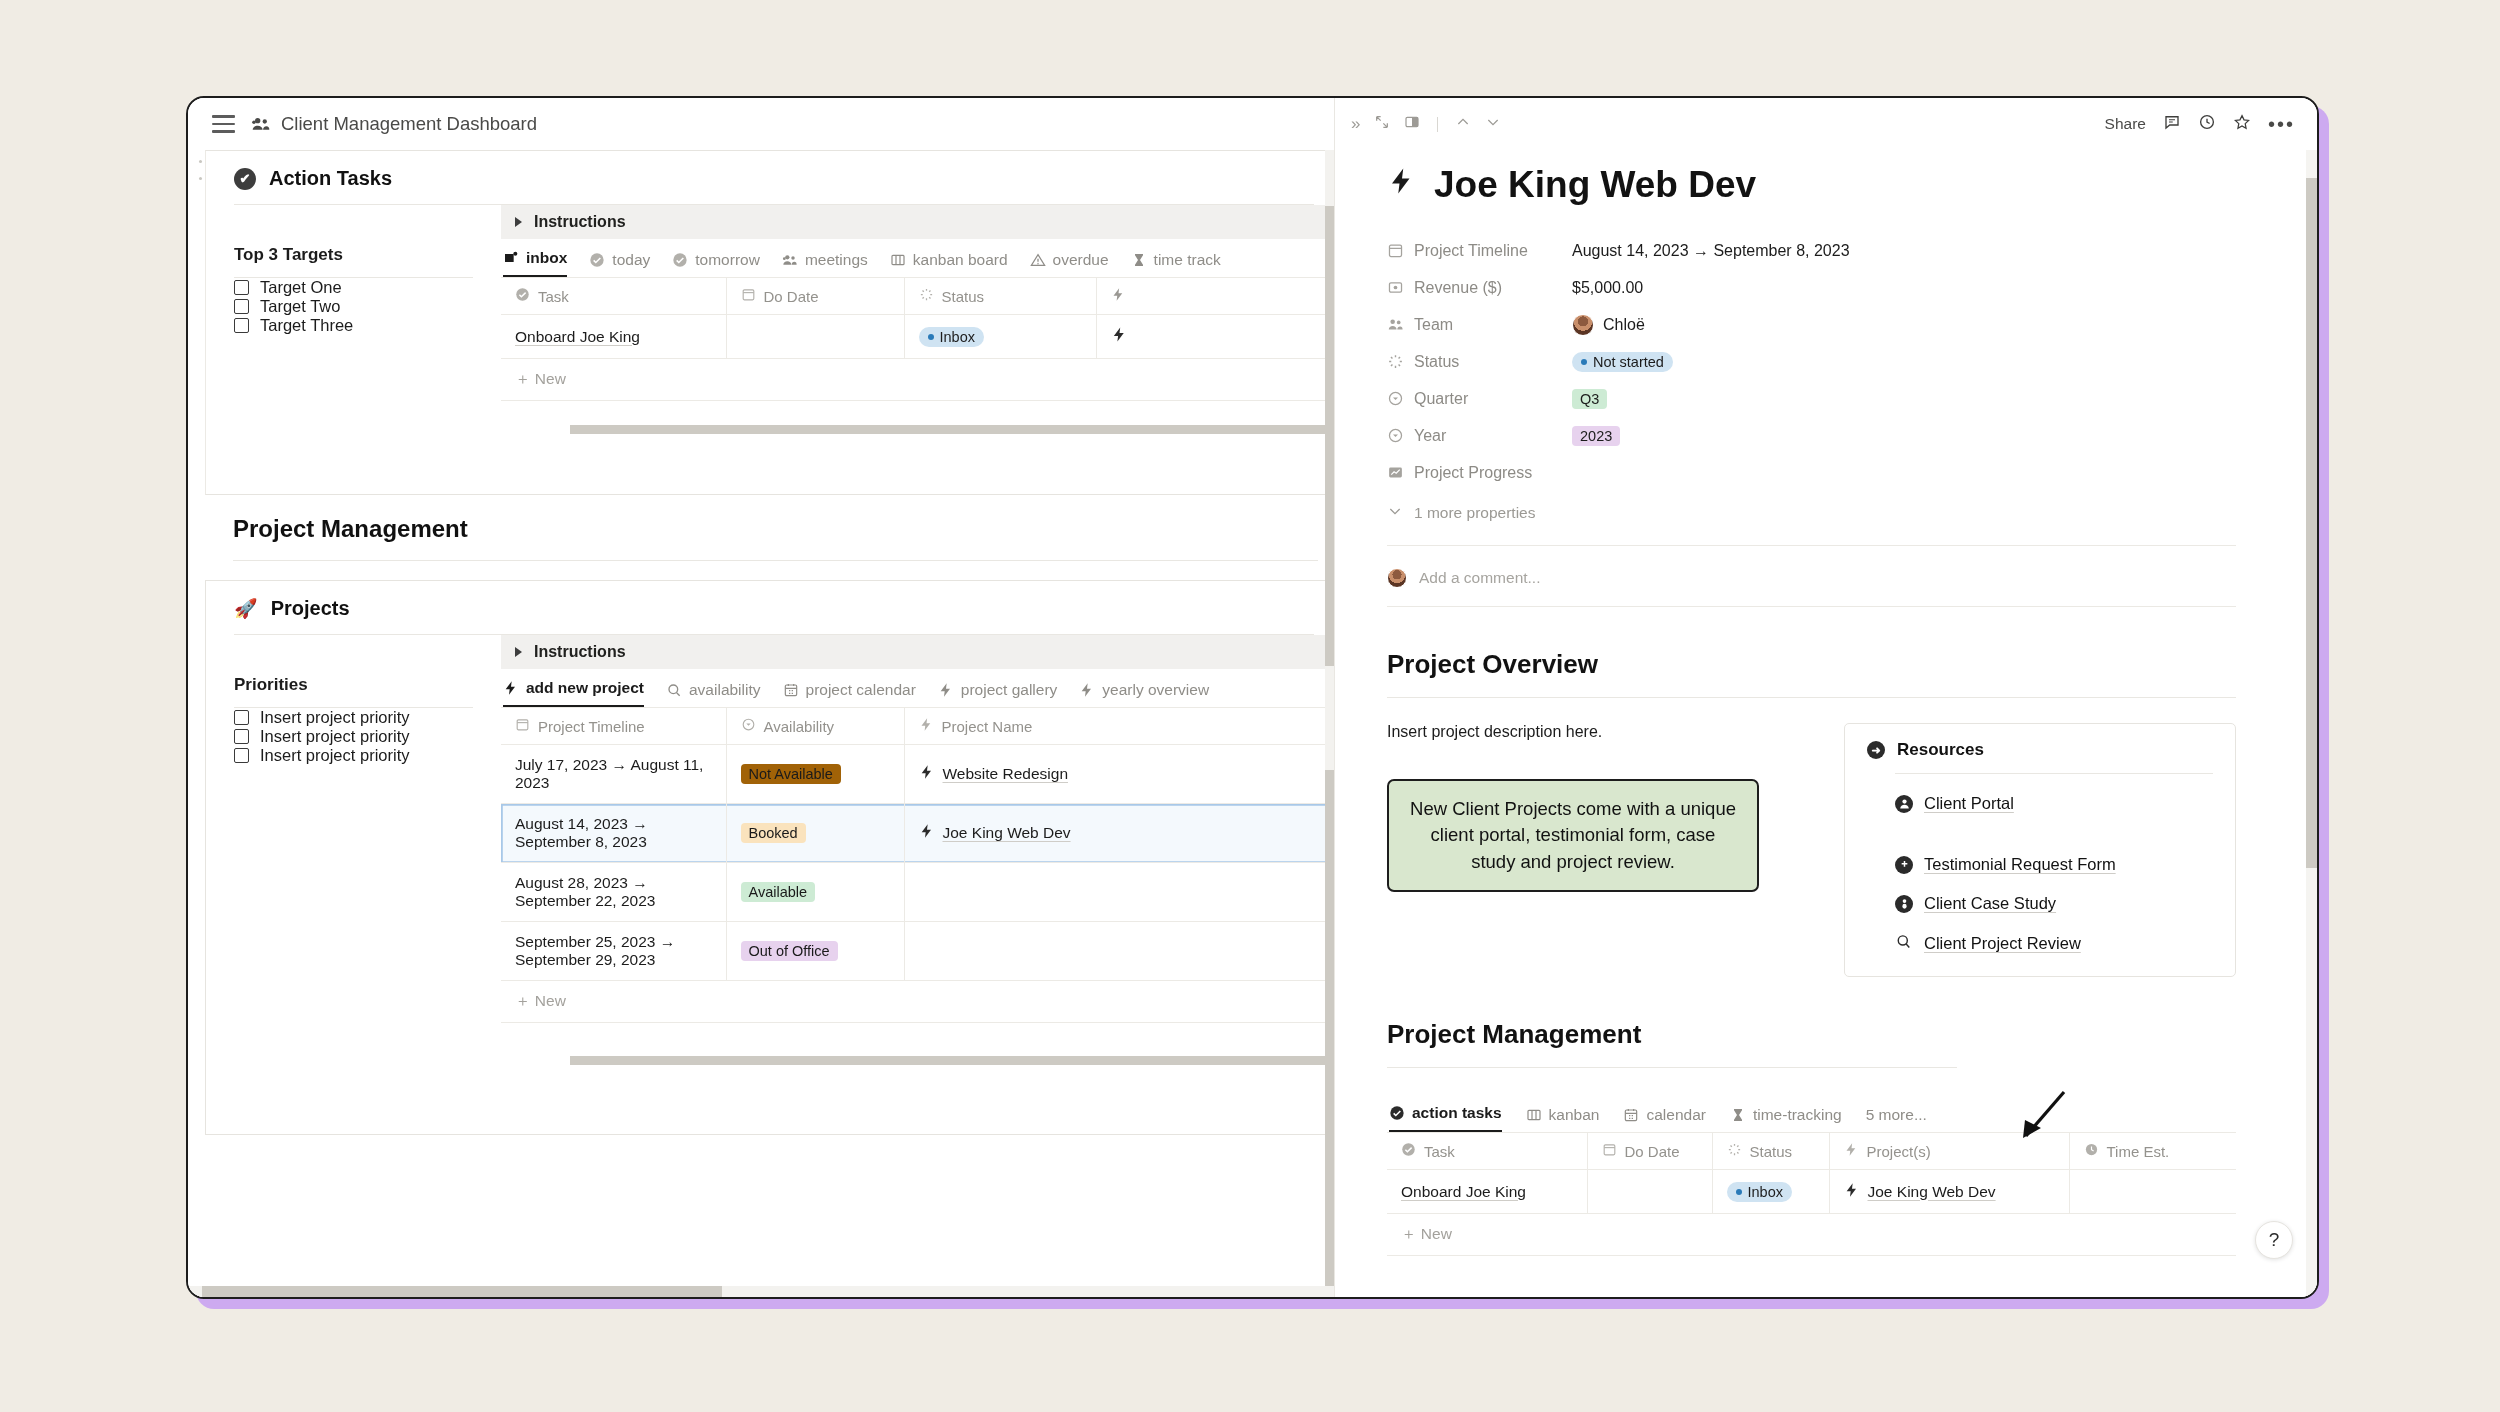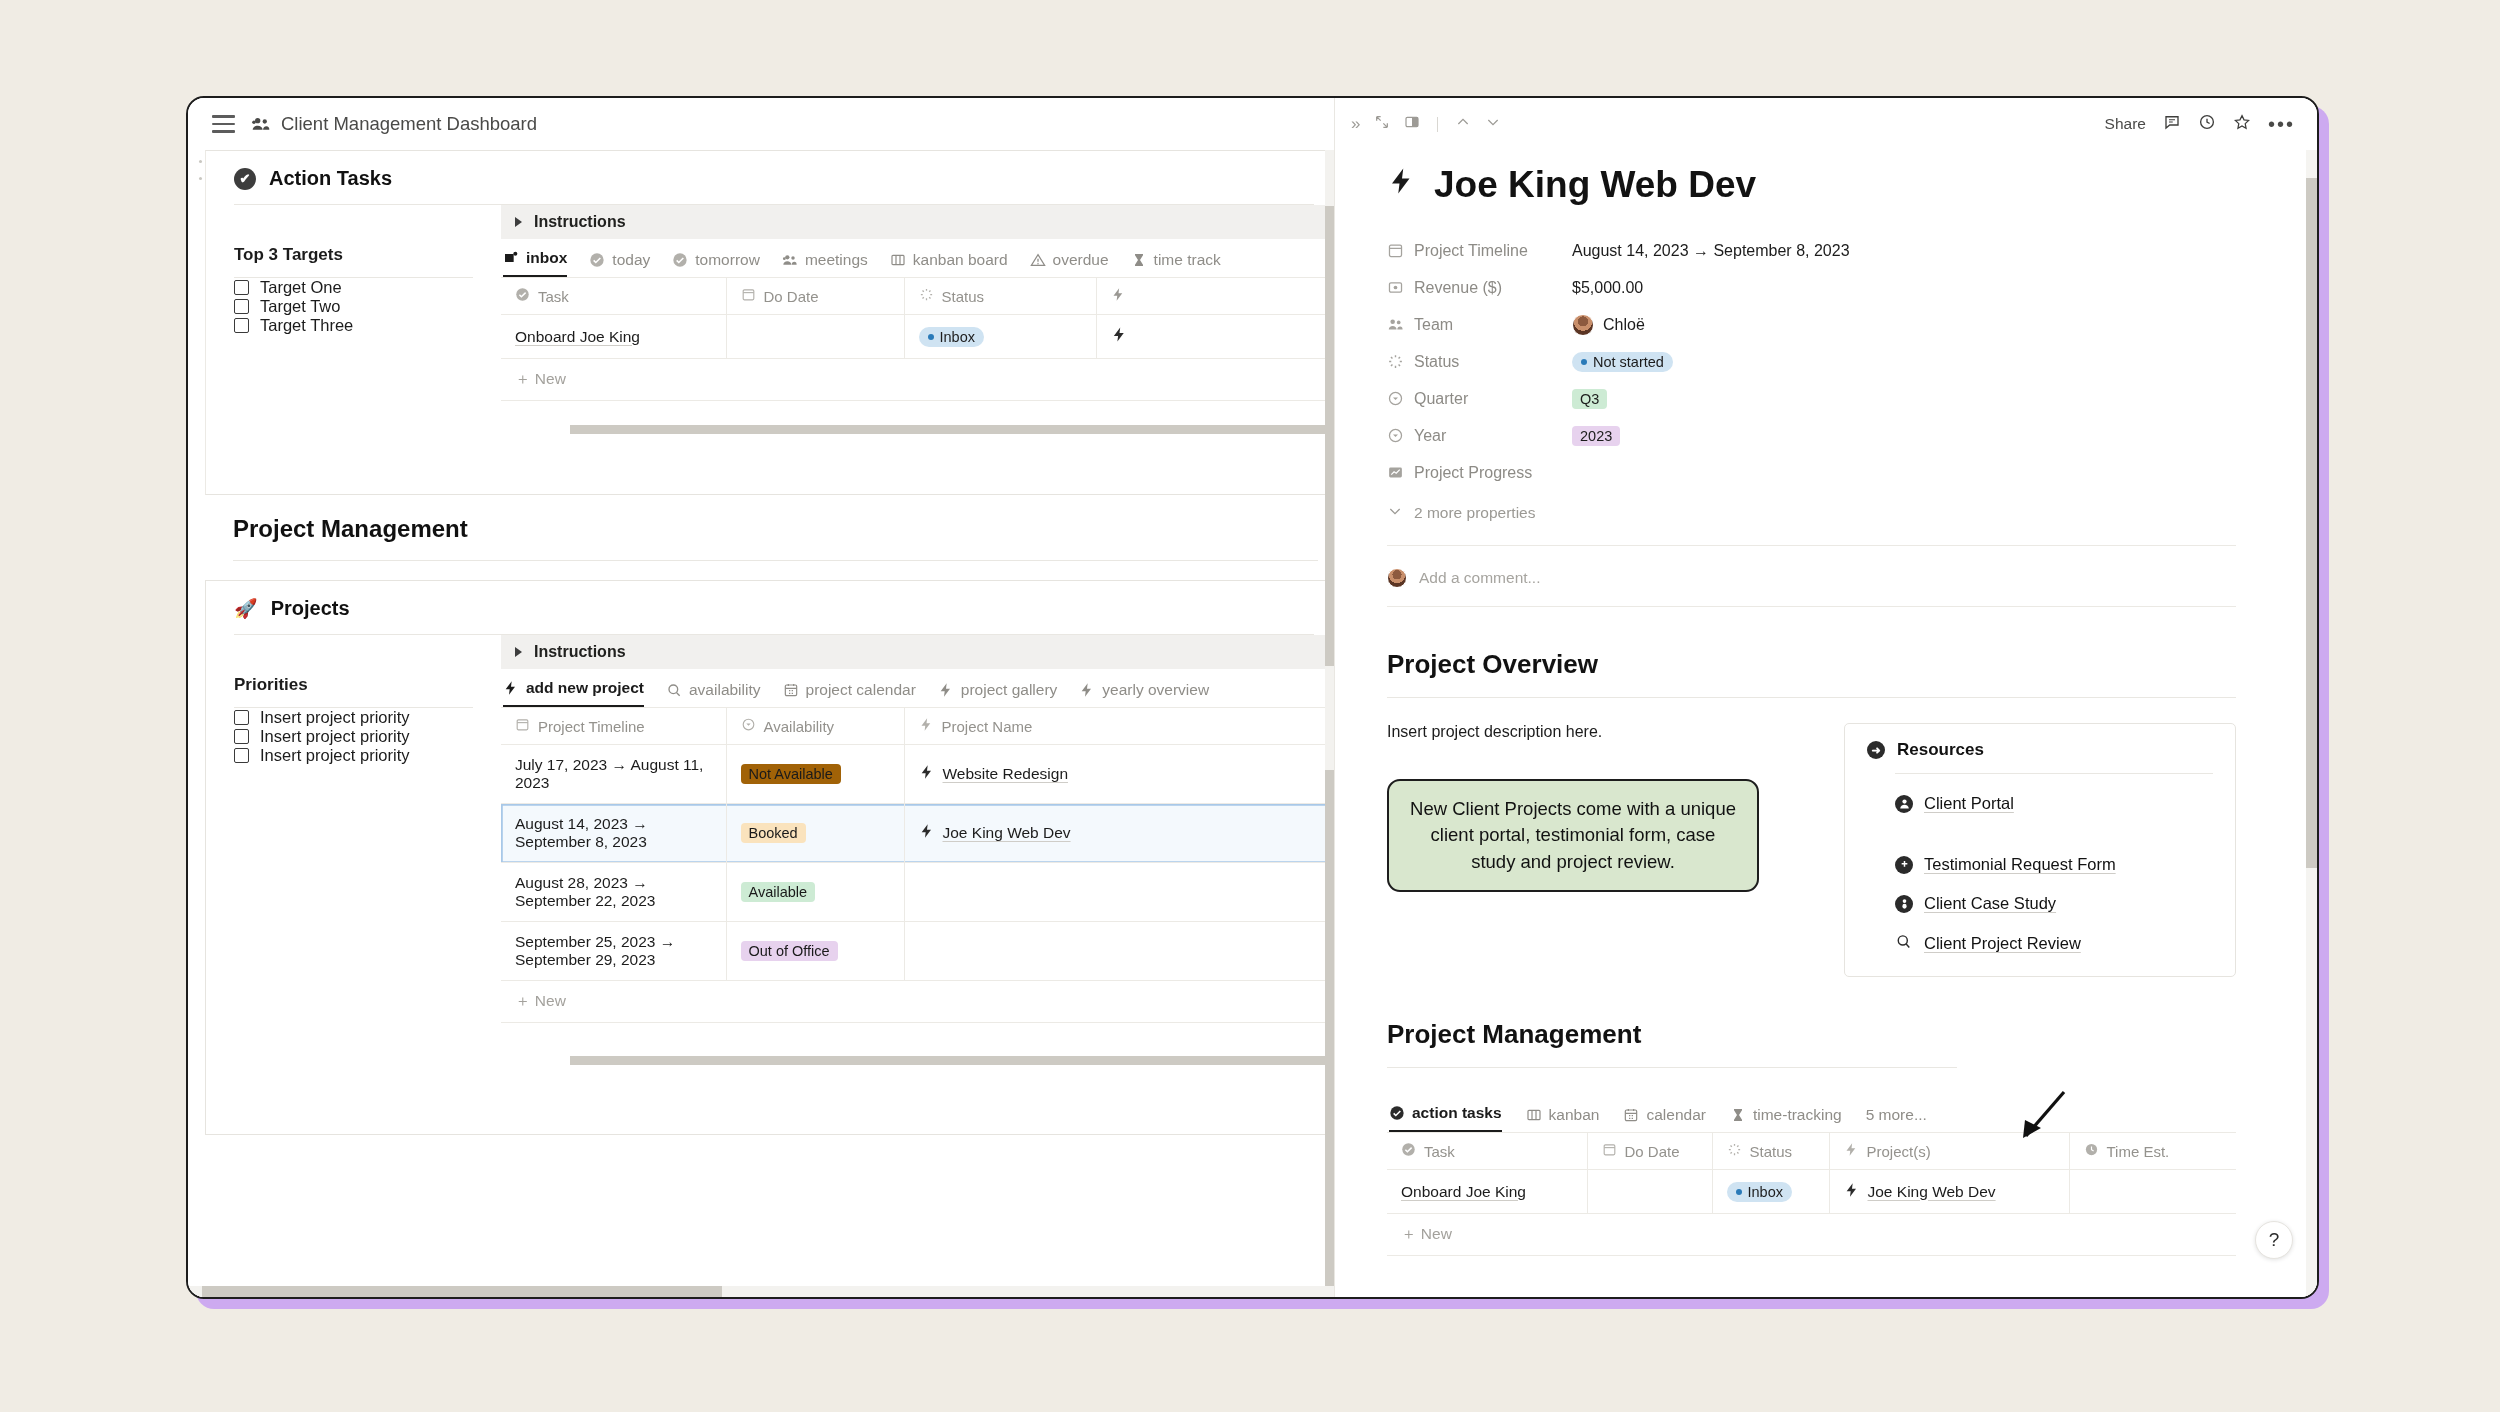--- a/index.html
+++ b/index.html
@@ -184,21 +184,21 @@
   .comment-ph { color:#a6a49f; font-size:15.5px; }
 
   .h2 { font-size: 26px; font-weight: bold; color:#121212; margin-top: 42px; }
   .h2rule { height:1px; background:#e9e7e2; margin-top: 17px; }
 
   .overview-grid { display:flex; gap: 30px; margin-top: 25px; }
   .ov-left { flex: 1; }
   .ov-desc { font-size: 16px; color:#1c1c1c; }
 
   .callout {
-    background:#d9e7ce; border:2px solid #1d1d1d; border-radius:13px;
+    background:#d9e7ce; border:2px solid #1d1d1d; border-radius:7px;
     padding: 15px 20px; text-align:center; font-size: 18.5px; line-height: 1.42; color:#121212;
     margin-top: 38px; width: 372px;
   }
 
   .resources-box {
     width: 392px; border:1px solid #e6e4df; border-radius:5px; padding: 16px 22px 22px 22px;
     align-self: flex-start;
   }
   .res-head { display:flex; align-items:center; gap:12px; font-size:17px; font-weight:bold; color:#121212;}
   .res-rule { height:1px; background:#e9e7e2; margin: 13px 0 0 28px; }
@@ -723,21 +723,21 @@
                   </svg></span>
               <span>Project Progress</span>
             </div>
             <div class="prop-val"></div>
           </div>
 
           <div class="more-props">
             <span><svg viewBox="0 0 24 24" width="16" height="16" fill="none" stroke="#9b9994" stroke-width="1.9">
                   <path d="M5 9l7 7 7-7"></path>
                 </svg></span>
-            <span>2 more properties</span>
+            <span>1 more properties</span>
           </div>
         </div>
 
         <div class="comment-row">
           <span class="avatar"></span>
           <span class="comment-ph">Add a comment...</span>
         </div>
 
         <div class="h2">Project Overview</div>
         <div class="h2rule"></div>

